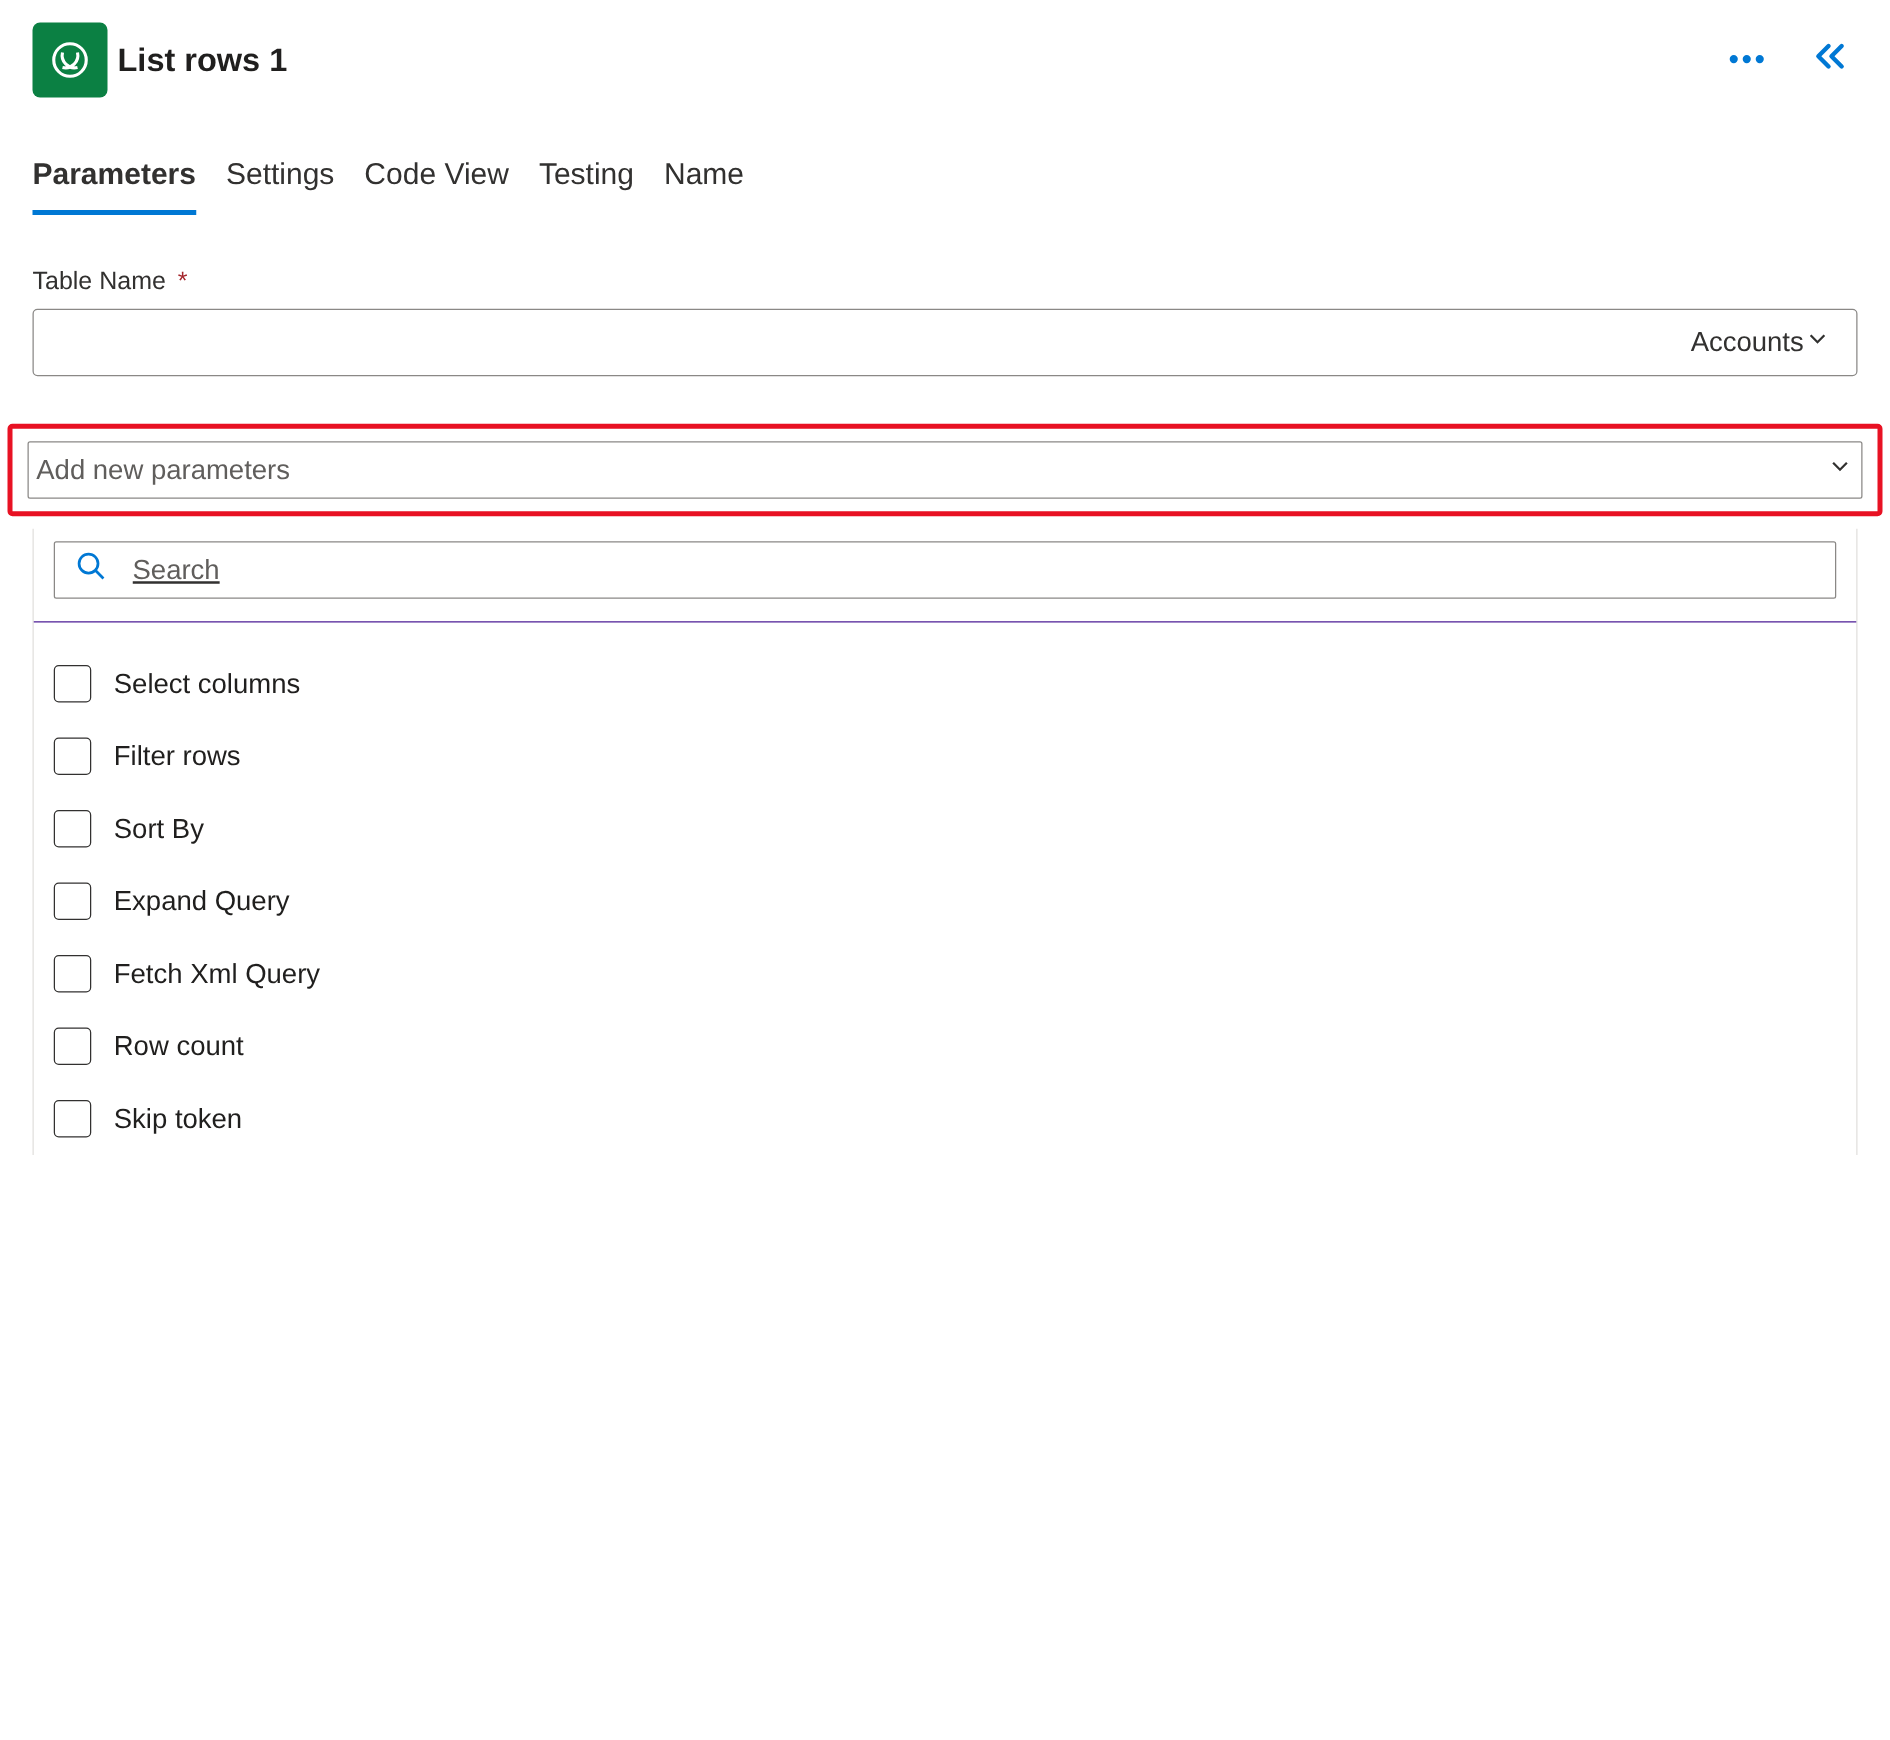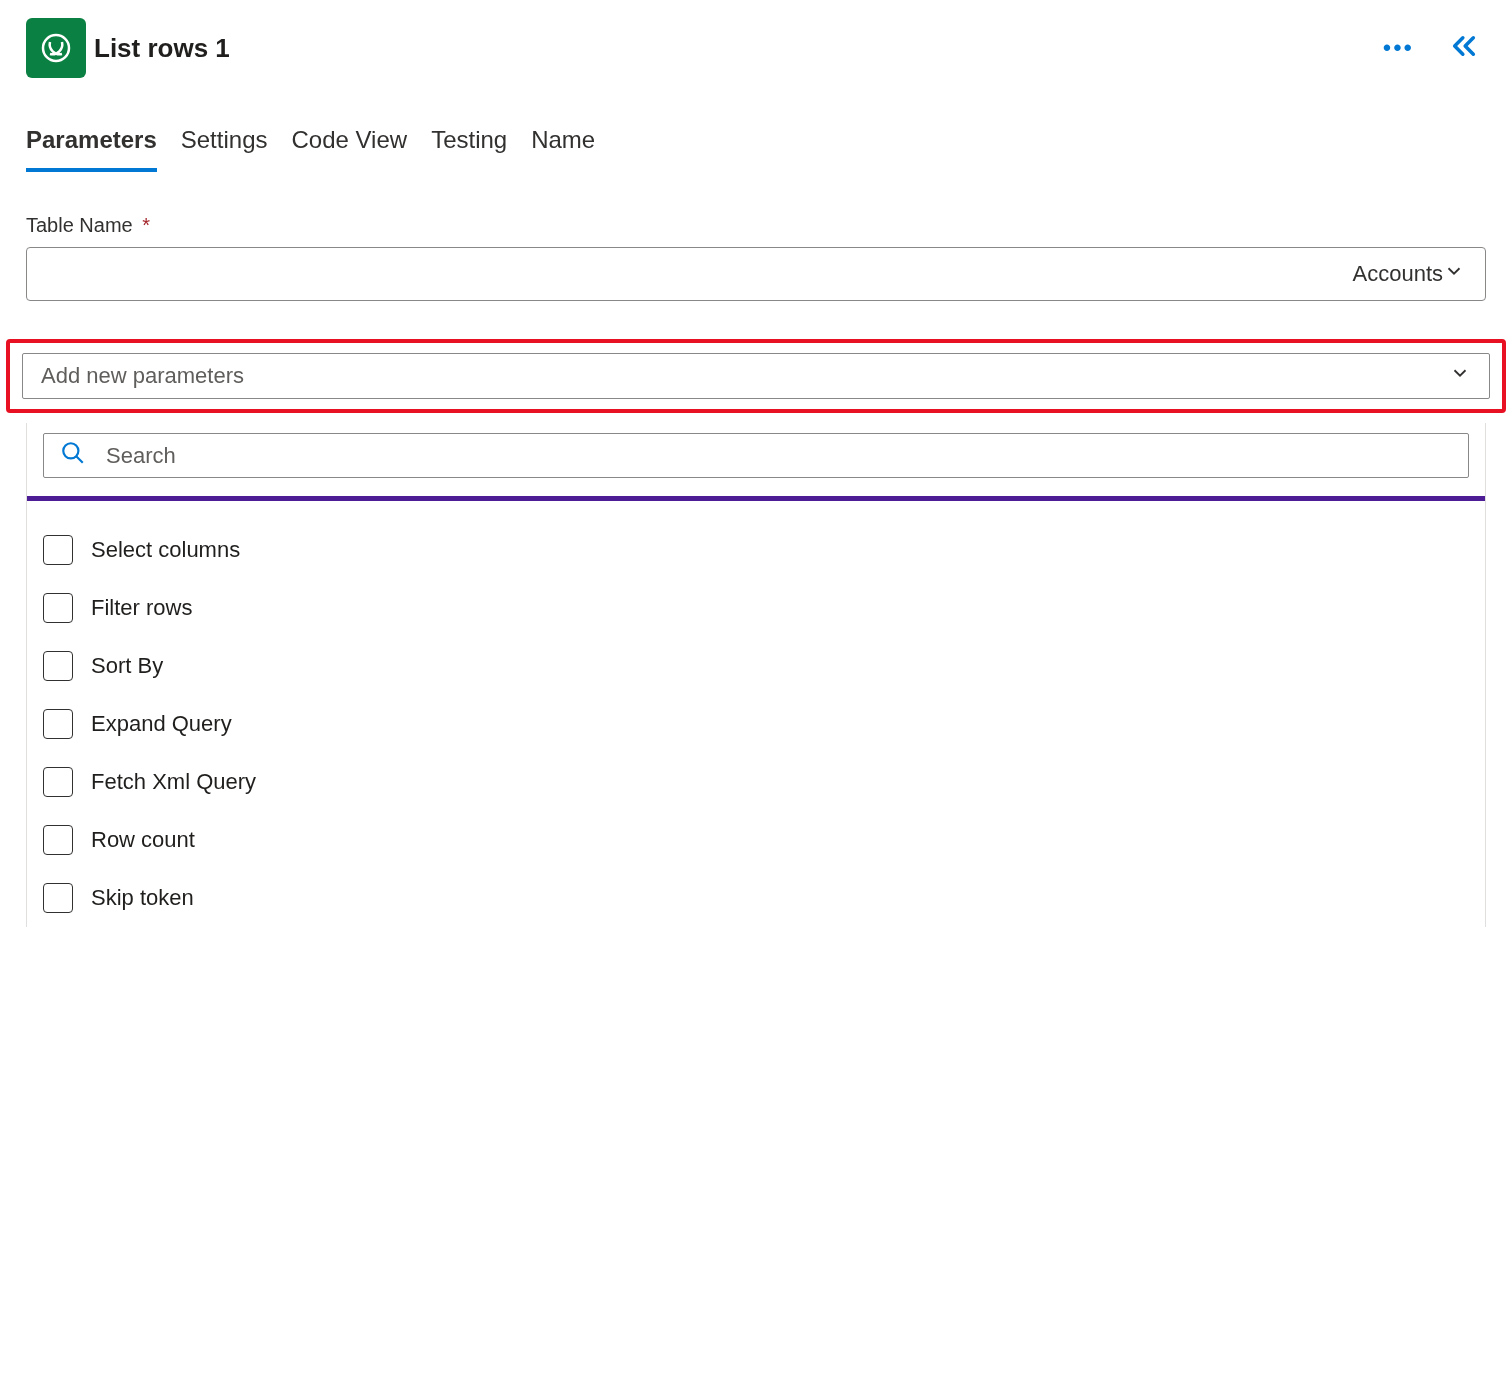--- a/index.html
+++ b/index.html
@@ -82,36 +82,37 @@
     border-radius: 4px;
     margin: 38px 6px 0 6px;
     padding: 10px 12px;
   }
   .add-params {
     display: flex;
     align-items: center;
     justify-content: space-between;
     border: 1px solid #8a8886;
     border-radius: 2px;
-    padding: 8px 18px;
+    padding: 8px 6px;
     font-size: 22px;
     color: #605e5c;
     cursor: pointer;
     background: #fff;
     gap: 13px;
   }
   .dropdown-panel {
     margin: 10px 26px 0 26px;
     border-left: 1px solid #e1dfdd;
     border-right: 1px solid #e1dfdd;
     background: #fff;
   }
   .search-row {
     padding: 10px 16px 18px 16px;
-    border-bottom: 5px solid #4c1d95;
+    border-bottom: 1px solid #4c1d95;
+    text-decoration: underline;
   }
   .search-box {
     display: flex;
     align-items: center;
     gap: 18px;
     border: 1px solid #8a8886;
     border-radius: 2px;
     padding: 6px 16px;
   }
   .search-box input {

